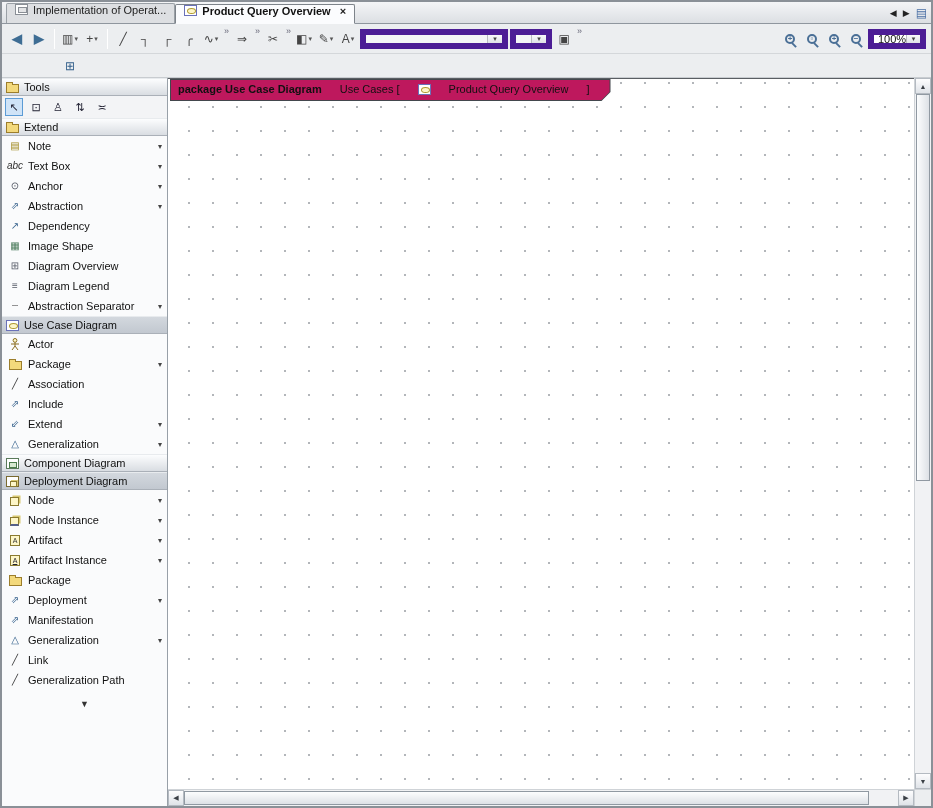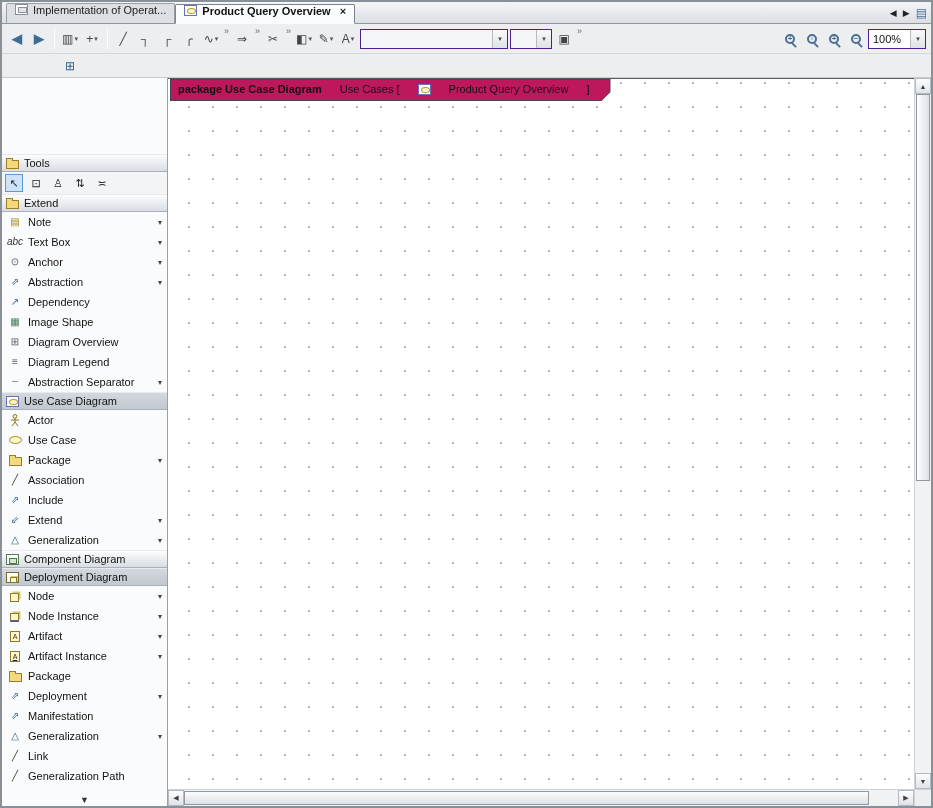--- a/index.html
+++ b/index.html
@@ -37,36 +37,36 @@
   .i-art::before { content:"A"; font-size:7px; color:#333; }
   .i-art.inst::before { text-decoration:underline; color:#223; }
 
   
   .toolbar { height:30px; display:flex; align-items:center; padding:0 5px; gap:2px; background:#eceef0; border-bottom:1px solid #d4d7da; flex:none; }
   .tbtn { min-width:20px; height:20px; display:flex; align-items:center; justify-content:center; font-size:12px; color:#444; gap:1px; padding:0 1px; border:1px solid transparent; }
   .tbtn .dd { font-size:7px; color:#555; }
   .nav { color:#3e6d94; font-size:13px; font-weight:bold; }
   .sep { width:1px; height:20px; background:#c2c6cb; border-right:1px solid #ffffff; margin:0 3px; flex:none; }
   .ovf { font-size:9px; color:#667; align-self:flex-start; margin:2px 1px 0 1px; }
-  .combo { height:20px; background:#f4f5f6; border:1px solid #4c1d95; display:flex; align-items:center; flex:none; }
+  .combo { height:20px; background:#f4f5f6; border:6px solid #4c1d95; display:flex; align-items:center; flex:none; }
   .combo .val { padding-left:4px; font-size:11px; color:#111; }
   .combo .ddbtn { width:15px; height:100%; margin-left:auto; background:linear-gradient(#f8f9fa,#dfe2e6); border-left:1px solid #b8bcc0; display:flex; align-items:center; justify-content:center; font-size:7px; color:#444; }
   .combo.large { width:148px; }
   .combo.small { width:42px; }
   .combo.zoom { width:58px; background:#fff; }
   .mag { position:relative; width:10px; height:10px; border:2px solid #4a6f96; border-radius:50%; display:flex; align-items:center; justify-content:center; }
   .mag::after { content:""; position:absolute; right:-4px; bottom:-4px; width:6px; height:2px; background:#4a6f96; transform:rotate(45deg); }
   .mag span { font-size:8px; font-weight:bold; color:#4a6f96; line-height:1; }
   .toolbar2 { height:24px; display:flex; align-items:center; padding-left:58px; background:#eceef0; border-bottom:1px solid #c8ccd0; flex:none; }
 
   
   .main { flex:1; display:flex; min-height:0; }
 
   
-  .sidebar { width:166px; flex:none; background:#fafbfc; border-right:1px solid #98a0a8; display:flex; flex-direction:column; overflow:hidden;justify-content:flex-end; }
+  .sidebar { width:166px; flex:none; background:#fafbfc; border-right:1px solid #98a0a8; display:flex; flex-direction:column; overflow:hidden; }
   .shdr { height:18px; flex:none; display:flex; align-items:center; gap:5px; padding:0 4px; background:linear-gradient(#fcfdfe,#d9dde2); border-top:1px solid #e8ebee; border-bottom:1px solid #aab0b8; font-size:11px; color:#111; }
   .shdr.pressed { background:linear-gradient(#d3d8de,#c2c8d0); }
   .trow { display:flex; gap:4px; padding:2px 3px; background:#f3f4f6; align-items:center; flex:none; }
   .tool { width:18px; height:18px; display:flex; align-items:center; justify-content:center; font-size:11px; color:#223; border:1px solid transparent; }
   .tool.sel { background:#cfe3f7; border:1px solid #5b9bd5; }
   .pi { height:20px; flex:none; display:flex; align-items:center; gap:5px; padding:0 5px; font-size:11px; background:#fafbfc; white-space:nowrap; }
   .icn { width:16px; flex:none; display:flex; justify-content:center; align-items:center; font-size:10px; line-height:1; }
   .icn.txt { font-size:10px; font-style:italic; color:#333; }
   .c-blue { color:#35618c; }
   .c-dark { color:#3a3a3a; }
@@ -302,26 +302,20 @@
               <line x1="5" y1="4.5" x2="5" y2="8" stroke="#8a6d1f"></line>
               <line x1="1" y1="6" x2="9" y2="6" stroke="#8a6d1f"></line>
               <line x1="5" y1="8" x2="2" y2="12" stroke="#8a6d1f"></line>
               <line x1="5" y1="8" x2="8" y2="12" stroke="#8a6d1f"></line>
             </svg>
           </span>
         <span>Actor</span>
       </div>
       <div class="pi">
         <span class="icn">
-            <span class="i-oval"></span>
-          </span>
-        <span>Use Case</span>
-      </div>
-      <div class="pi">
-        <span class="icn">
             <span class="i-folder"></span>
           </span>
         <span>Package</span>
         <span class="dd">▾</span>
       </div>
       <div class="pi">
         <span class="icn c-dark">╱</span>
         <span>Association</span>
       </div>
       <div class="pi">

